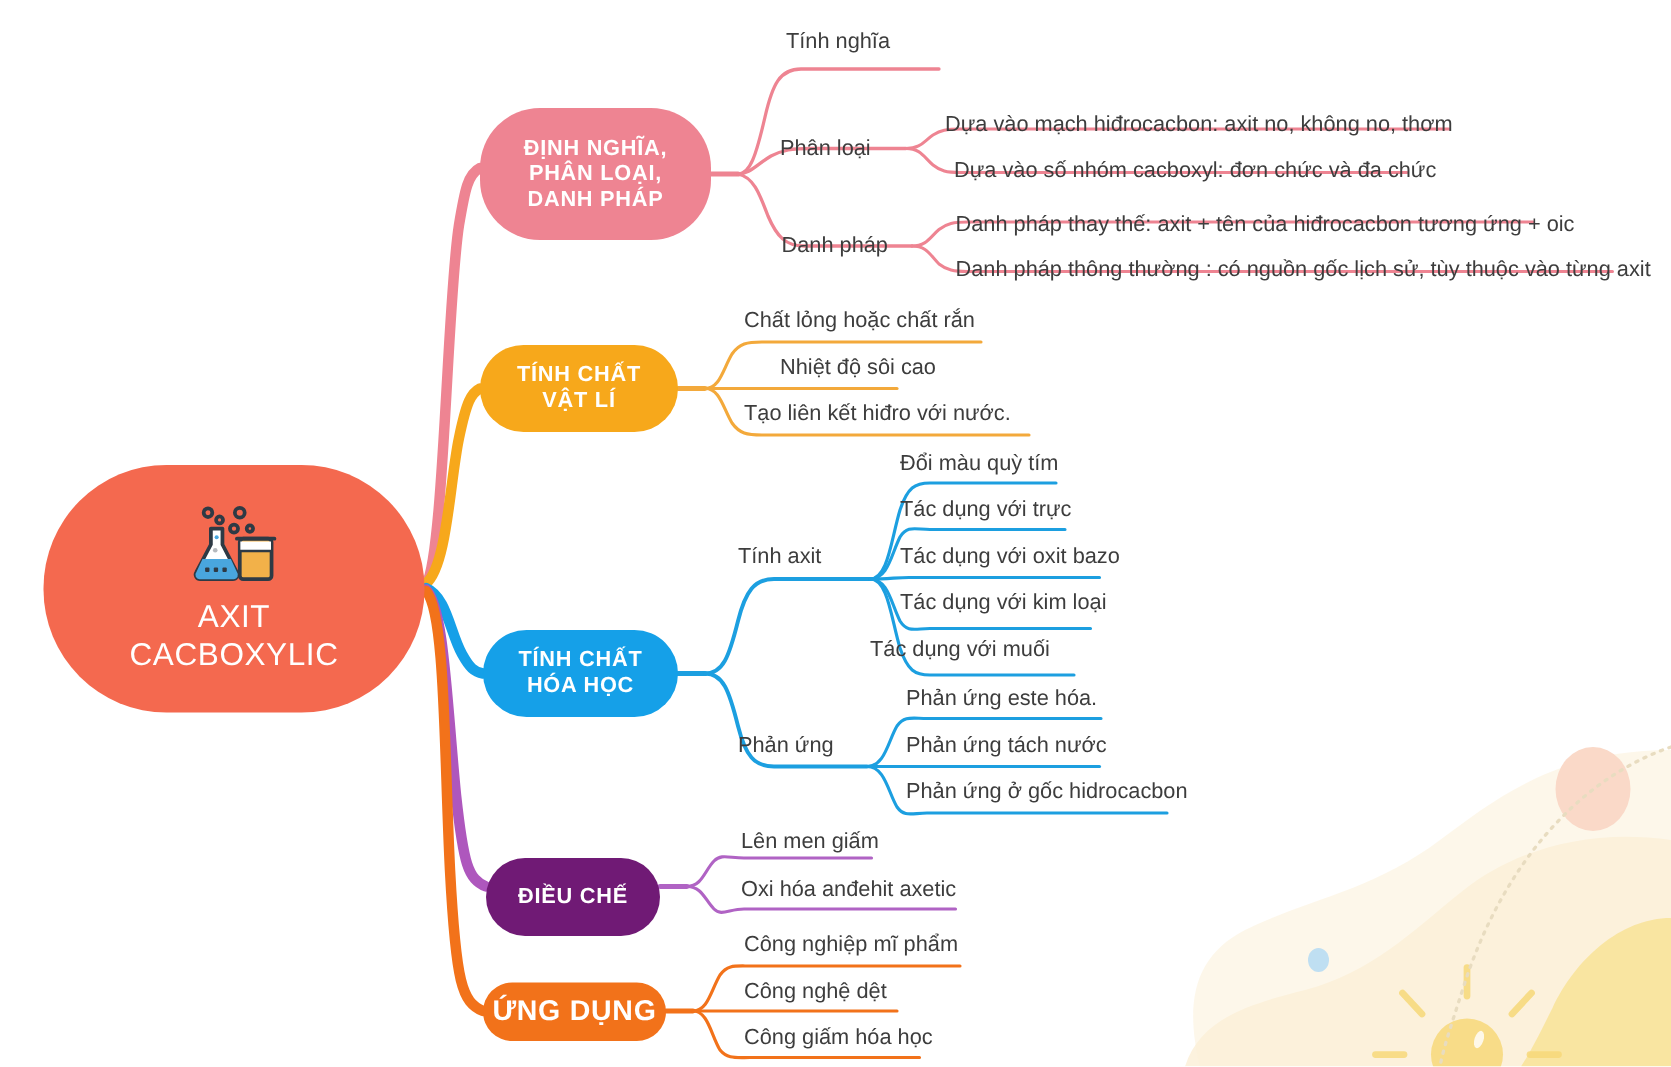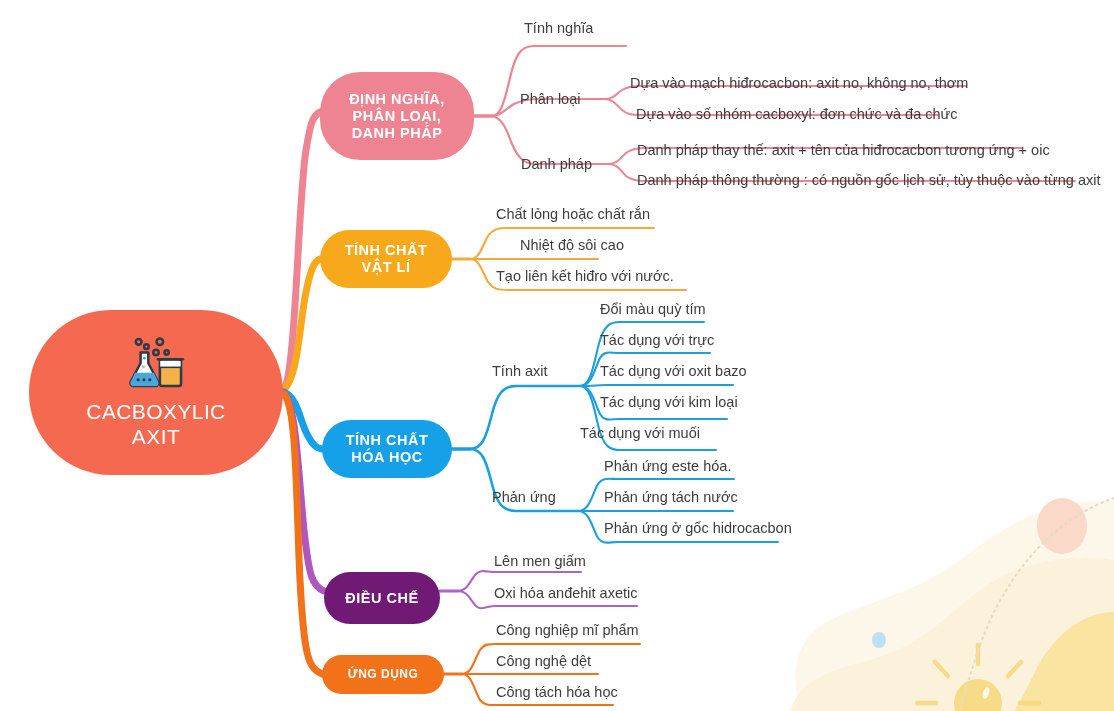--- a/index.html
+++ b/index.html
@@ -194,22 +194,22 @@
         <rect x="24" y="43" width="3" height="3" rx="0.7"></rect>
       </g>
       <circle cx="20" cy="22" r="1.4" fill="#49A6DE"></circle>
       <circle cx="19" cy="31" r="1.6" fill="#2E3A45" opacity="0.35"></circle>
       <rect x="36" y="23" width="22" height="28" rx="2.4" fill="#F2B149" stroke="#2E3A45" stroke-width="2.6"></rect>
       <path d="M36.4 25 h21.2 v6 c-3.6 1.8 -6 -1.2 -9.6 0.4 c-3.6 1.6 -7 -1.4 -11.6 .6 Z" fill="#ffffff"></path>
       <line x1="36" y1="31.5" x2="58" y2="31.5" stroke="#2E3A45" stroke-width="1.6"></line>
       <line x1="34" y1="23" x2="60" y2="23" stroke="#2E3A45" stroke-width="2.6" stroke-linecap="round"></line>
     </svg>
     <div class="root-label">
+      <div>AXIT</div>
       <div>CACBOXYLIC</div>
-      <div>AXIT</div>
     </div>
   </div>
 
   <div class="branch-node" style="left:320px; top:72px; width:154px; height:88px; background:#EE8492; font-size:14.5px;">
     <div>
       <div>ĐỊNH NGHĨA,</div>
       <div>PHÂN LOẠI,</div>
       <div>DANH PHÁP</div>
     </div>
   </div>
@@ -225,21 +225,21 @@
     <div>
       <div>TÍNH CHẤT</div>
       <div>HÓA HỌC</div>
     </div>
   </div>
 
   <div class="branch-node" style="left:324px; top:572px; width:116px; height:52px; background:#701a75; font-size:14.5px;">
     <div>ĐIỀU CHẾ</div>
   </div>
 
-  <div class="branch-node" style="left:322px; top:655px; width:122px; height:39px; background:#F2721A; font-size:12px;">
+  <div class="branch-node" style="left:322px; top:655px; width:122px; height:39px; background:#F2721A; font-size:19px;">
     <div>ỨNG DỤNG</div>
   </div>
 
   <div class="mid-label" style="left:524px; top:20px;">Tính nghĩa</div>
   <div class="mid-label" style="left:520px; top:91px;">Phân loại</div>
   <div class="mid-label" style="left:521px; top:156px;">Danh pháp</div>
   <div class="mid-label" style="left:492px; top:363px;">Tính axit</div>
   <div class="mid-label" style="left:492px; top:489px;">Phản ứng</div>
 
 
@@ -261,15 +261,15 @@
 
   <div class="leaf-label" style="left:604px; top:458px;">Phản ứng este hóa.</div>
   <div class="leaf-label" style="left:604px; top:489px;">Phản ứng tách nước</div>
   <div class="leaf-label" style="left:604px; top:520px;">Phản ứng ở gốc hidrocacbon</div>
 
   <div class="leaf-label" style="left:494px; top:553px;">Lên men giấm</div>
   <div class="leaf-label" style="left:494px; top:585px;">Oxi hóa anđehit axetic</div>
 
   <div class="leaf-label" style="left:496px; top:622px;">Công nghiệp mĩ phẩm</div>
   <div class="leaf-label" style="left:496px; top:653px;">Công nghệ dệt</div>
-  <div class="leaf-label" style="left:496px; top:684px;">Công tách hóa học</div>
+  <div class="leaf-label" style="left:496px; top:684px;">Công giấm hóa học</div>
 
 </div>
 
 </body></html>

